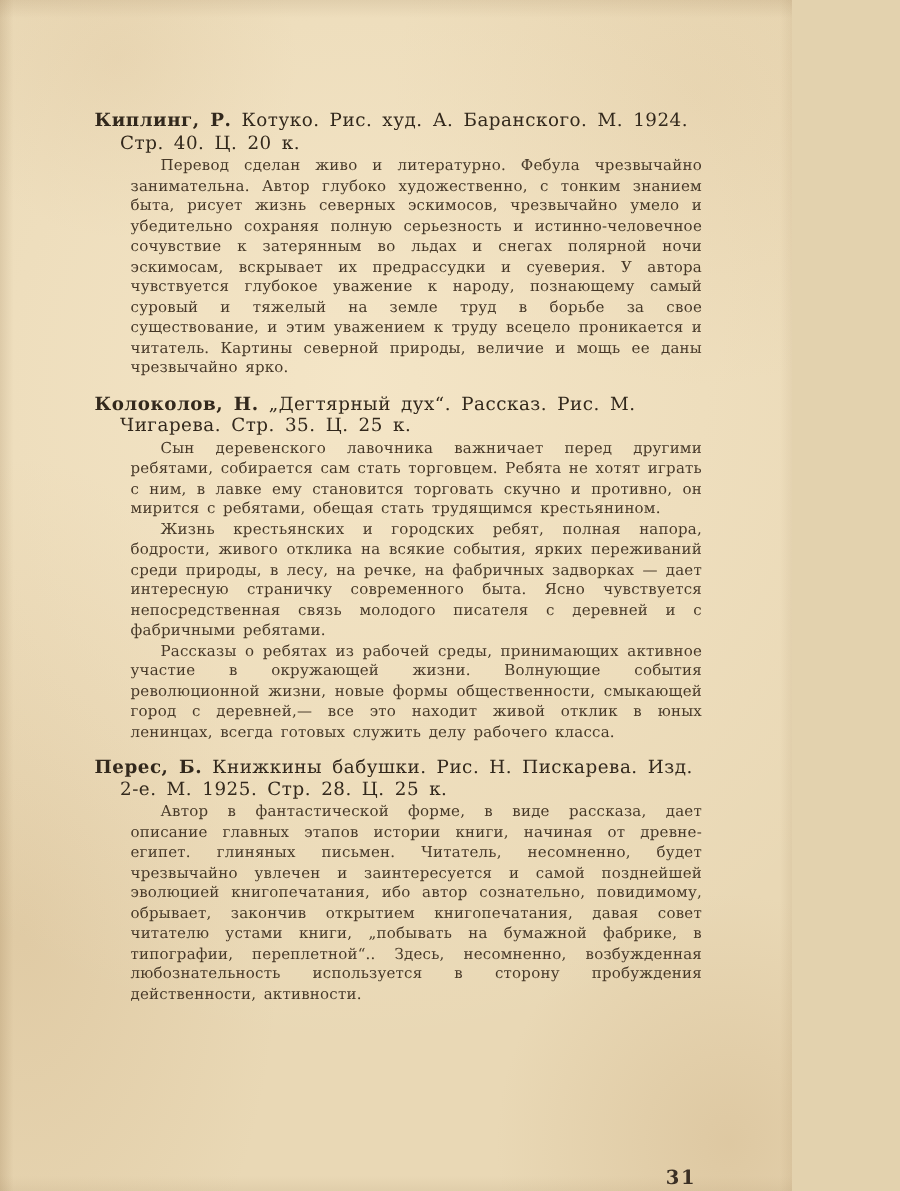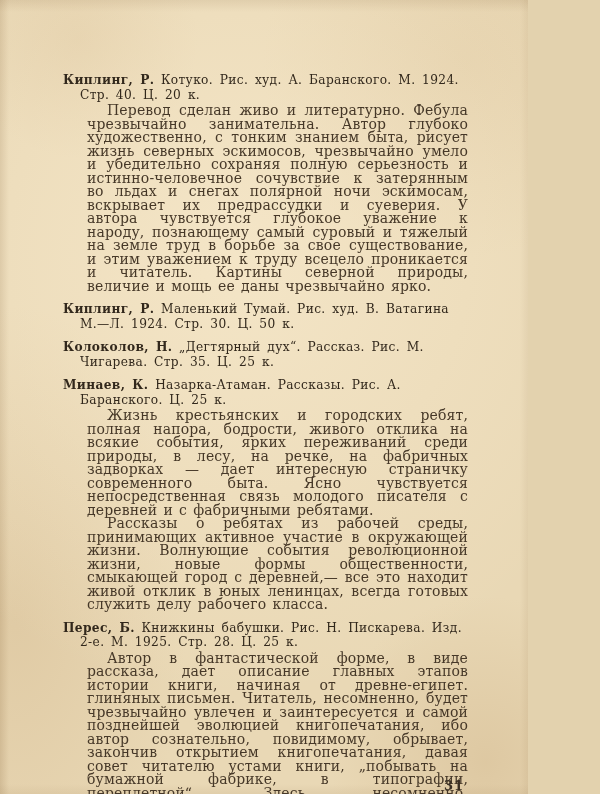--- a/index.html
+++ b/index.html
@@ -36,21 +36,21 @@
     line-height: 14.5px;
     letter-spacing: 0.35px;
     word-spacing: 2.5px;
     color: #32281c;
   }
   .author { font-weight: bold; }
   .hrest  { font-weight: normal; }
   .body-block { margin-left: 24px; }
   .bp {
     margin: 0;
-    font-size: 14px;
+    font-size: 10px;
     line-height: 13.5px;
     text-align: justify;
     text-indent: 20px;
     letter-spacing: 0.15px;
     word-spacing: 1.6px;
     color: #463828;
   }
   .cite {
     margin: 3px 0 1px 0;
     padding-left: 150px;
@@ -76,29 +76,30 @@
 <div class="page">
 
   <section class="entry">
     <p class="head"><span class="author">Киплинг, Р.</span> <span class="hrest">Котуко. Рис. худ. А. Баранского. М. 1924. Стр. 40. Ц. 20 к.</span></p>
     <div class="body-block">
       <p class="bp">Перевод сделан живо и литературно. Фебула чрезвычайно занимательна. Автор глубоко художественно, с тонким знанием быта, рисует жизнь северных эскимосов, чрезвычайно умело и убедительно сохраняя полную серьезность и истинно-человечное сочувствие к затерянным во льдах и снегах полярной ночи эскимосам, вскрывает их предрассудки и суеверия. У автора чувствуется глубокое уважение к народу, познающему самый суровый и тяжелый на земле труд в борьбе за свое существование, и этим уважением к труду всецело проникается и читатель. Картины северной природы, величие и мощь ее даны чрезвычайно ярко.</p>
     </div>
   </section>
 
   <section class="entry">
-    <p class="head"><span class="author">Киплинг, Р.</span> <span class="hrest">Маленький Тумай. Рис. худ. В. Ватагина М.—Л. 1924. Стр. 30. Ц. 50 к.</span></p>
   </section>
 
   <section class="entry">
     <p class="head"><span class="author">Колоколов, Н.</span> <span class="hrest">„Дегтярный дух“. Рассказ. Рис. М. Чигарева. Стр. 35. Ц. 25 к.</span></p>
+    <div class="body-block">
+      <p class="bp">Сын деревенского лавочника важничает перед другими ребятами, собирается сам стать торговцем. Ребята не хотят играть с ним, в лавке ему становится торговать скучно и противно, он мирится с ребятами, обещая стать трудящимся крестьянином.</p>
+    </div>
   </section>
 
   <section class="entry">
-    <p class="head"><span class="author">Минаев, К.</span> <span class="hrest">Назарка-Атаман. Рассказы. Рис. А. Баранского. Ц. 25 к.</span></p>
     <div class="body-block">
       <p class="bp">Жизнь крестьянских и городских ребят, полная напора, бодрости, живого отклика на всякие события, ярких переживаний среди природы, в лесу, на речке, на фабричных задворках — дает интересную страничку современного быта. Ясно чувствуется непосредственная связь молодого писателя с деревней и с фабричными ребятами.</p>
     </div>
   </section>
 
   <section class="entry">
     <div class="body-block">
       <p class="bp">Рассказы о ребятах из рабочей среды, принимающих активное участие в окружающей жизни. Волнующие события революционной жизни, новые формы общественности, смыкающей город с деревней,— все это находит живой отклик в юных ленинцах, всегда готовых служить делу рабочего класса.</p>
     </div>
   </section>

